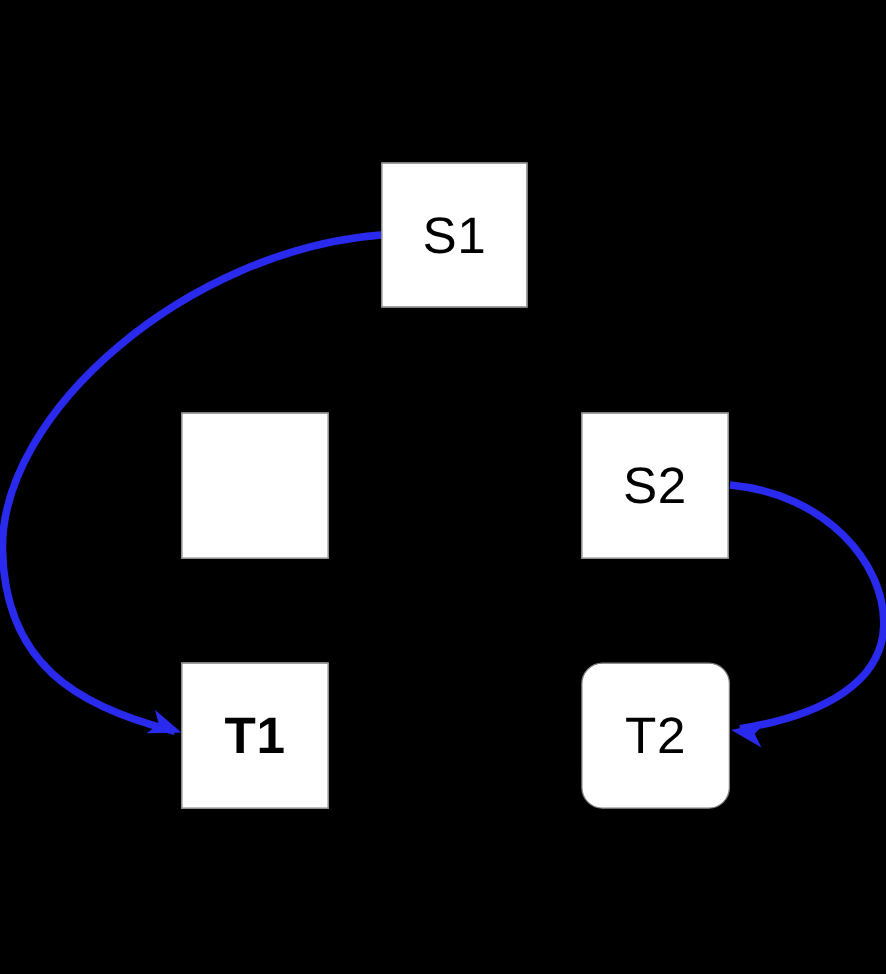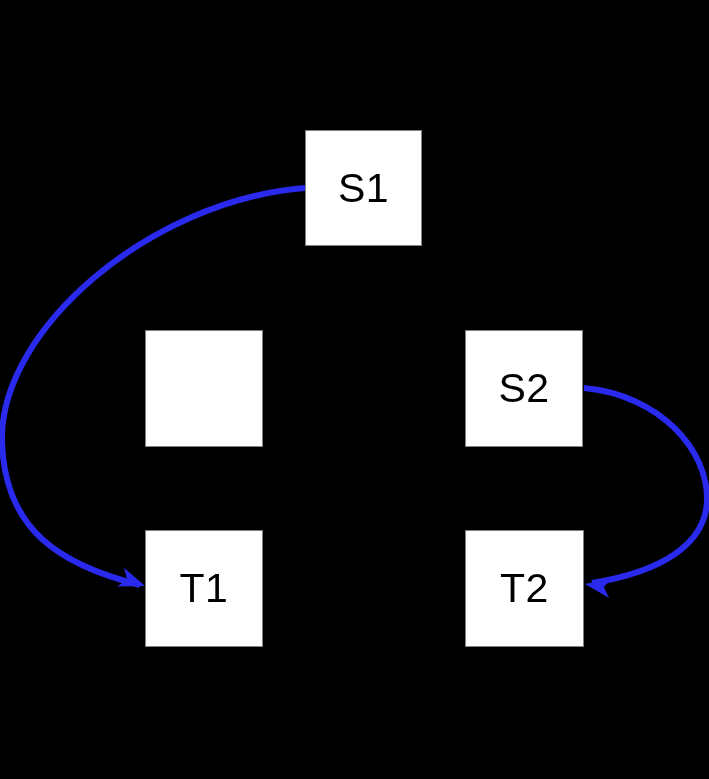--- a/index.html
+++ b/index.html
@@ -61,20 +61,20 @@
       <div class="node" style="left: 305px; top: 130px; width: 117px; height: 116px; background: rgb(255, 255, 255); border-color: rgb(128, 128, 128);">
         <span class="node-label" style="color: rgb(0, 0, 0);">S1</span>
       </div>
       <div class="node" style="left: 145px; top: 330px; width: 118px; height: 117px; background: rgb(255, 255, 255); border-color: rgb(128, 128, 128);">
         <span class="node-label" style="color: rgb(0, 0, 0);"></span>
       </div>
       <div class="node" style="left: 465px; top: 330px; width: 118px; height: 117px; background: rgb(255, 255, 255); border-color: rgb(128, 128, 128);">
         <span class="node-label" style="color: rgb(0, 0, 0);">S2</span>
       </div>
       <div class="node" style="left: 145px; top: 530px; width: 118px; height: 117px; background: rgb(255, 255, 255); border-color: rgb(128, 128, 128);">
-        <span class="node-label" style="color: rgb(0, 0, 0);">T1</span>
+        <span class="node-label" style="color: rgb(0, 0, 0); font-weight: bold;">T1</span>
       </div>
-      <div class="node" style="left: 465px; top: 530px; width: 119px; height: 117px; background: rgb(255, 255, 255); border-color: rgb(128, 128, 128);">
+      <div class="node" style="left: 465px; top: 530px; width: 119px; height: 117px; background: rgb(255, 255, 255); border-color: rgb(128, 128, 128); border-radius: 17px;">
         <span class="node-label" style="color: rgb(0, 0, 0);">T2</span>
       </div>
     </div>
 
 </div>
 
 </body></html>

